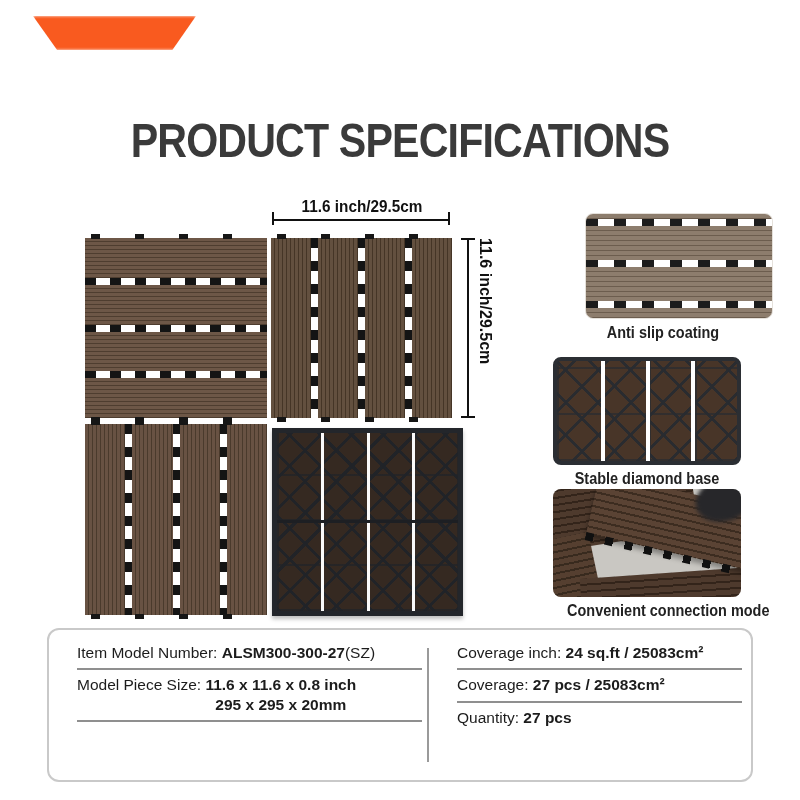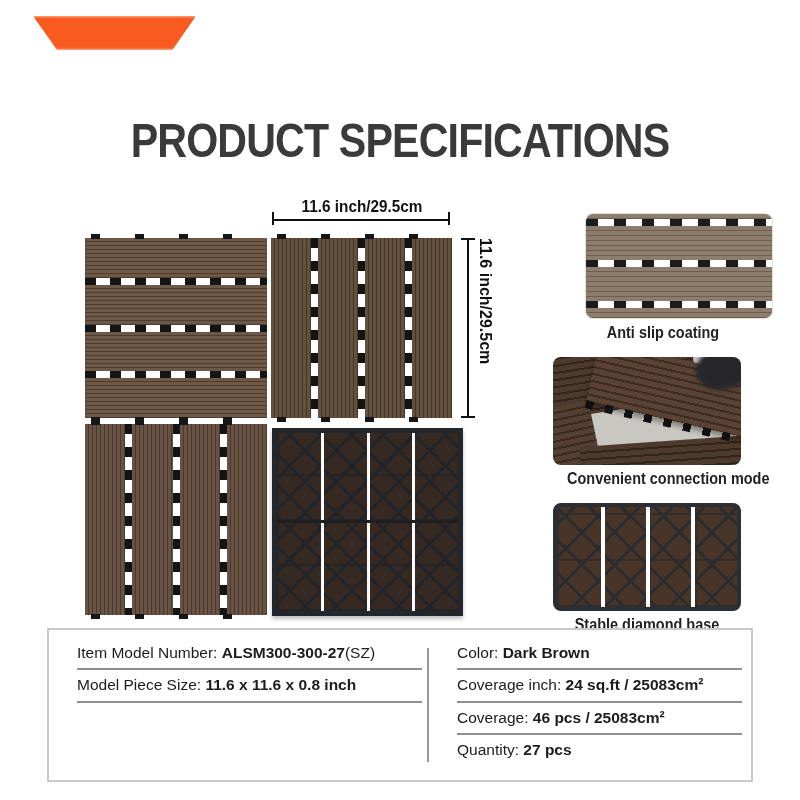--- a/index.html
+++ b/index.html
@@ -82,21 +82,21 @@
   .f3{height:108px;background:#483528;border:4px solid #2b2e33;box-sizing:border-box;
       background-image:
         repeating-linear-gradient(45deg,rgba(40,43,48,.95) 0 3px,transparent 3px 23px),
         repeating-linear-gradient(-45deg,rgba(40,43,48,.95) 0 3px,transparent 3px 23px),
         repeating-linear-gradient(90deg,rgba(40,43,48,.7) 0 2px,transparent 2px 46px),
         repeating-linear-gradient(0deg,rgba(40,43,48,.7) 0 2px,transparent 2px 46px);}
   .f3 .dgap{width:4px;background:#fff;}
 
   
   .spec-panel{position:absolute;left:47px;top:612px;width:706px;height:154px;box-sizing:border-box;
-              border:2px solid #c9c9c9;border-radius:0;background:#fff;}
+              border:2px solid #c9c9c9;border-radius:12px;background:#fff;}
   .vdivider{position:absolute;left:378px;top:18px;height:114px;width:2px;background:#9a9a9a;}
   .col{position:absolute;top:8px;font-size:15.5px;line-height:1.25;}
   .col-left{left:28px;width:345px;}
   .col-right{left:408px;width:285px;}
   .row{padding:5px 0 6px 0;}
   .row.sep{border-bottom:2px solid #8f8f8f;}
   .row b{font-weight:bold;}
   .vwrap{display:inline-block;text-align:center;vertical-align:top;}
   .vwrap .l2{display:block;}
 </style>
@@ -162,62 +162,59 @@
         <div class="fg"></div>
         <div class="fb fb2"></div>
         <div class="fg"></div>
         <div class="fb fb3"></div>
         <div class="fg"></div>
         <div class="fb fb4"></div>
       </div>
       <figcaption class="cap">Anti slip coating</figcaption>
     </figure>
 
+    <figure class="feature" style="margin:0;">
+      <div class="fimg f3">
+        <div class="dgap dgap1"></div>
+        <div class="dgap dgap2"></div>
+        <div class="dgap dgap3"></div>
+      </div>
+      <figcaption class="cap">Stable diamond base</figcaption>
+    </figure>
+
     <figure class="feature" style="margin:0 0 14px 0;">
       <div class="fimg f2">
         <div class="laid-top"></div>
         <div class="laid-left"></div>
         <div class="laid-bottom"></div>
         <div class="tilted"></div>
         <div class="blob"></div>
       </div>
       <figcaption class="cap">Convenient connection mode</figcaption>
     </figure>
-
-    <figure class="feature" style="margin:0;">
-      <div class="fimg f3">
-        <div class="dgap dgap1"></div>
-        <div class="dgap dgap2"></div>
-        <div class="dgap dgap3"></div>
-      </div>
-      <figcaption class="cap">Stable diamond base</figcaption>
-    </figure>
   </div>
 
   <div class="spec-panel">
     <div class="vdivider"></div>
 
     <div class="col col-left">
       <div class="row sep">
         <span>Item Model Number: </span><b>ALSM300-300-27</b><span>(SZ)</span>
       </div>
       <div class="row sep">
-        <span>Model Piece Size: </span><span class="vwrap"><b class="l1">11.6 x 11.6 x 0.8 inch</b></span>
+        <span>Model Piece Size: </span><span class="vwrap"><b class="l1">11.6 x 11.6 x 0.8 inch</b><b class="l2">295 x 295 x 20mm</b></span>
       </div>
     </div>
 
     <div class="col col-right">
       <div class="row sep">
-        <span>Color: </span><b>Dark Brown</b>
-      </div>
-      <div class="row sep">
         <span>Coverage inch: </span><b>24 sq.ft / 25083cm²</b>
       </div>
       <div class="row sep">
-        <span>Coverage: </span><b>46 pcs / 25083cm²</b>
+        <span>Coverage: </span><b>27 pcs / 25083cm²</b>
       </div>
       <div class="row">
         <span>Quantity: </span><b>27 pcs</b>
       </div>
     </div>
   </div>
 
 </div>
 
 </body></html>

